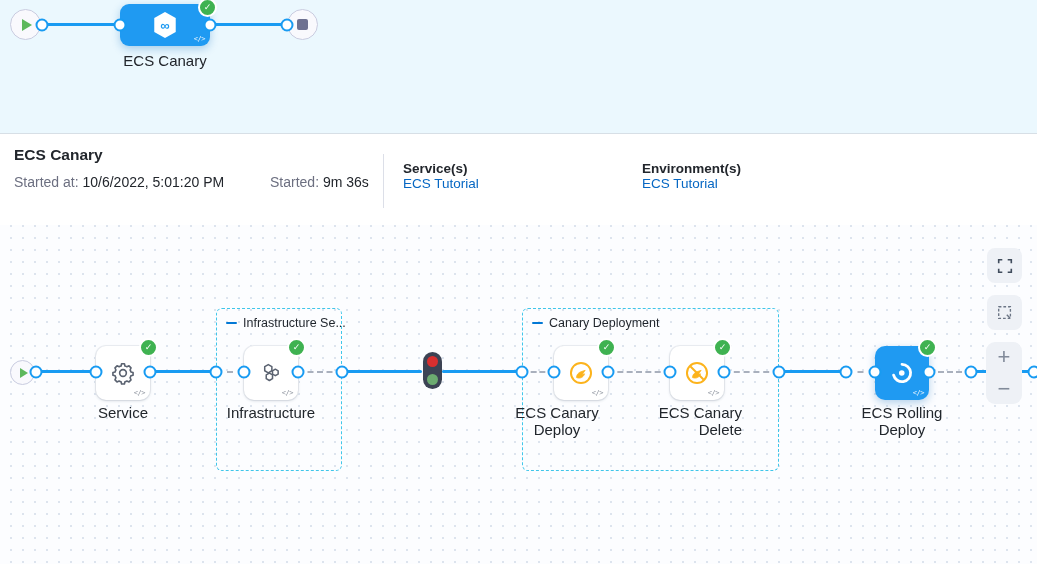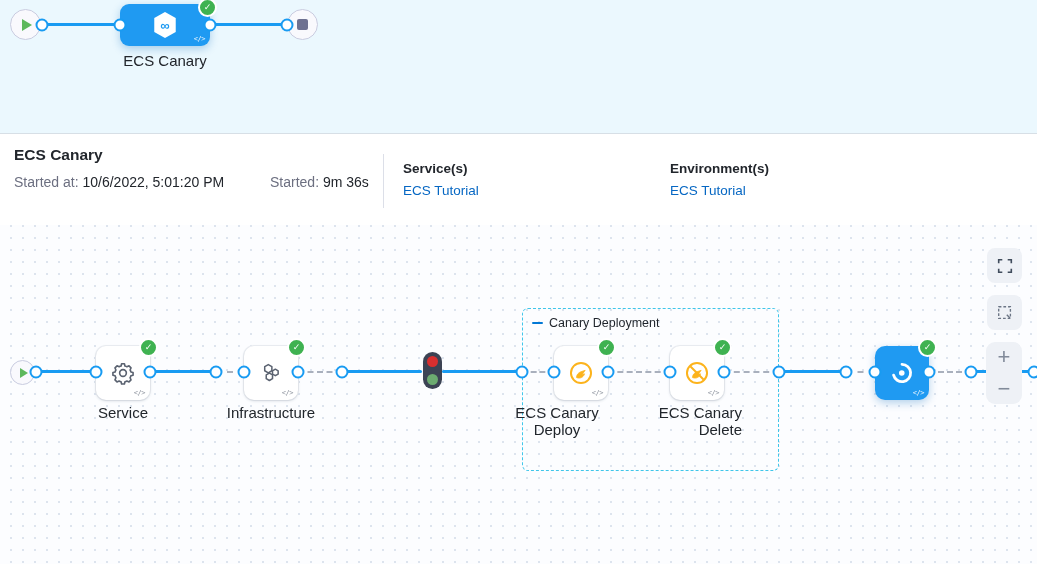--- a/index.html
+++ b/index.html
@@ -33,21 +33,21 @@
 
   
   .summary{position:absolute;left:0;top:134px;width:1037px;height:91px;background:#fff;
            border-bottom:1px solid #eceef3;}
   .sum-title{position:absolute;left:14px;top:12px;font-size:15.5px;font-weight:bold;}
   .sum-row{position:absolute;top:40px;font-size:14px;}
   .lbl{color:#6c6f80;}
   .val{color:#22262c;}
   .vdiv{position:absolute;left:383px;top:20px;width:1px;height:54px;background:#dcdfe8;}
   .kv{position:absolute;top:27px;font-size:13.5px;}
-  .kv .k{font-weight:bold;display:block;margin-bottom:7px;color:#22262c;}
+  .kv .k{font-weight:bold;display:block;color:#22262c;}
   .kv .v{color:#0667c3;cursor:pointer;}
 
   
   .canvas{position:absolute;left:0;top:225px;width:1037px;height:339px;background:#fcfdff;
           background-image:radial-gradient(circle,#dde4ee 1.1px,transparent 1.3px);
           background-size:12px 12px;background-position:5px 7px;}
   .group{position:absolute;border:1px dashed #3fc6ea;border-radius:6px;box-sizing:border-box;}
   .group-head{position:absolute;left:9px;top:7px;display:flex;align-items:center;gap:6px;
               font-size:12.5px;color:#1f242b;white-space:nowrap;cursor:pointer;}
   .minus{display:inline-block;width:11px;height:2px;background:#0278d5;border-radius:1px;}
@@ -110,28 +110,34 @@
     </div>
     <div class="sum-row" style="left:270px;">
       <span class="lbl">Started:</span>
       <span class="val">9m 36s</span>
     </div>
     <div class="vdiv"></div>
     <div class="kv" style="left:403px;">
       <span class="k">Service(s)</span>
       <span class="v">ECS Tutorial</span>
     </div>
-    <div class="kv" style="left:670px;">
+    <div class="kv" style="left:642px;">
       <span class="k">Environment(s)</span>
       <span class="v">ECS Tutorial</span>
     </div>
   </div>
 
   <div class="canvas">
 
+    <div class="group" style="left:216px;top:83px;width:126px;height:163px;">
+      <div class="group-head">
+        <span class="minus"></span>
+        <span>Infrastructure Se...</span>
+      </div>
+    </div>
     <div class="group" style="left:522px;top:83px;width:257px;height:163px;">
       <div class="group-head">
         <span class="minus"></span>
         <span>Canary Deployment</span>
       </div>
     </div>
 
     <div class="wire" style="left:36px;top:145px;width:60px;"></div>
     <div class="wire" style="left:150px;top:145px;width:66px;"></div>
     <div class="wire" style="left:342px;top:145px;width:80px;"></div>
@@ -221,20 +227,21 @@
     <span class="port" style="left:846px;top:147px;"></span>
     <span class="port" style="left:875px;top:147px;"></span>
     <span class="port" style="left:929px;top:147px;"></span>
     <span class="port" style="left:971px;top:147px;"></span>
     <span class="port" style="left:1034px;top:147px;"></span>
 
     <div class="nlabel" style="left:68px;">Service</div>
     <div class="nlabel" style="left:216px;">Infrastructure</div>
     <div class="nlabel" style="left:512px;width:90px;">ECS Canary Deploy</div>
     <div class="nlabel" style="left:652px;width:90px;text-align:right;">ECS Canary Delete</div>
+    <div class="nlabel" style="left:857px;width:90px;">ECS Rolling Deploy</div>
 
     <div class="ctrl-btn" style="top:23px;">
       <svg width="18" height="18" viewBox="0 0 20 20">
         <path d="M3 7V3h4M13 3h4v4M17 13v4h-4M7 17H3v-4" fill="none" stroke="#414d5d" stroke-width="1.8"></path>
       </svg>
     </div>
     <div class="ctrl-btn" style="top:70px;">
       <svg width="18" height="18" viewBox="0 0 20 20">
         <rect x="3" y="3" width="13" height="13" fill="none" stroke="#6b7585" stroke-width="1.5" stroke-dasharray="3 2.2"></rect>
         <path d="M12 12l3.5 3.5" stroke="#6b7585" stroke-width="1.5"></path>

